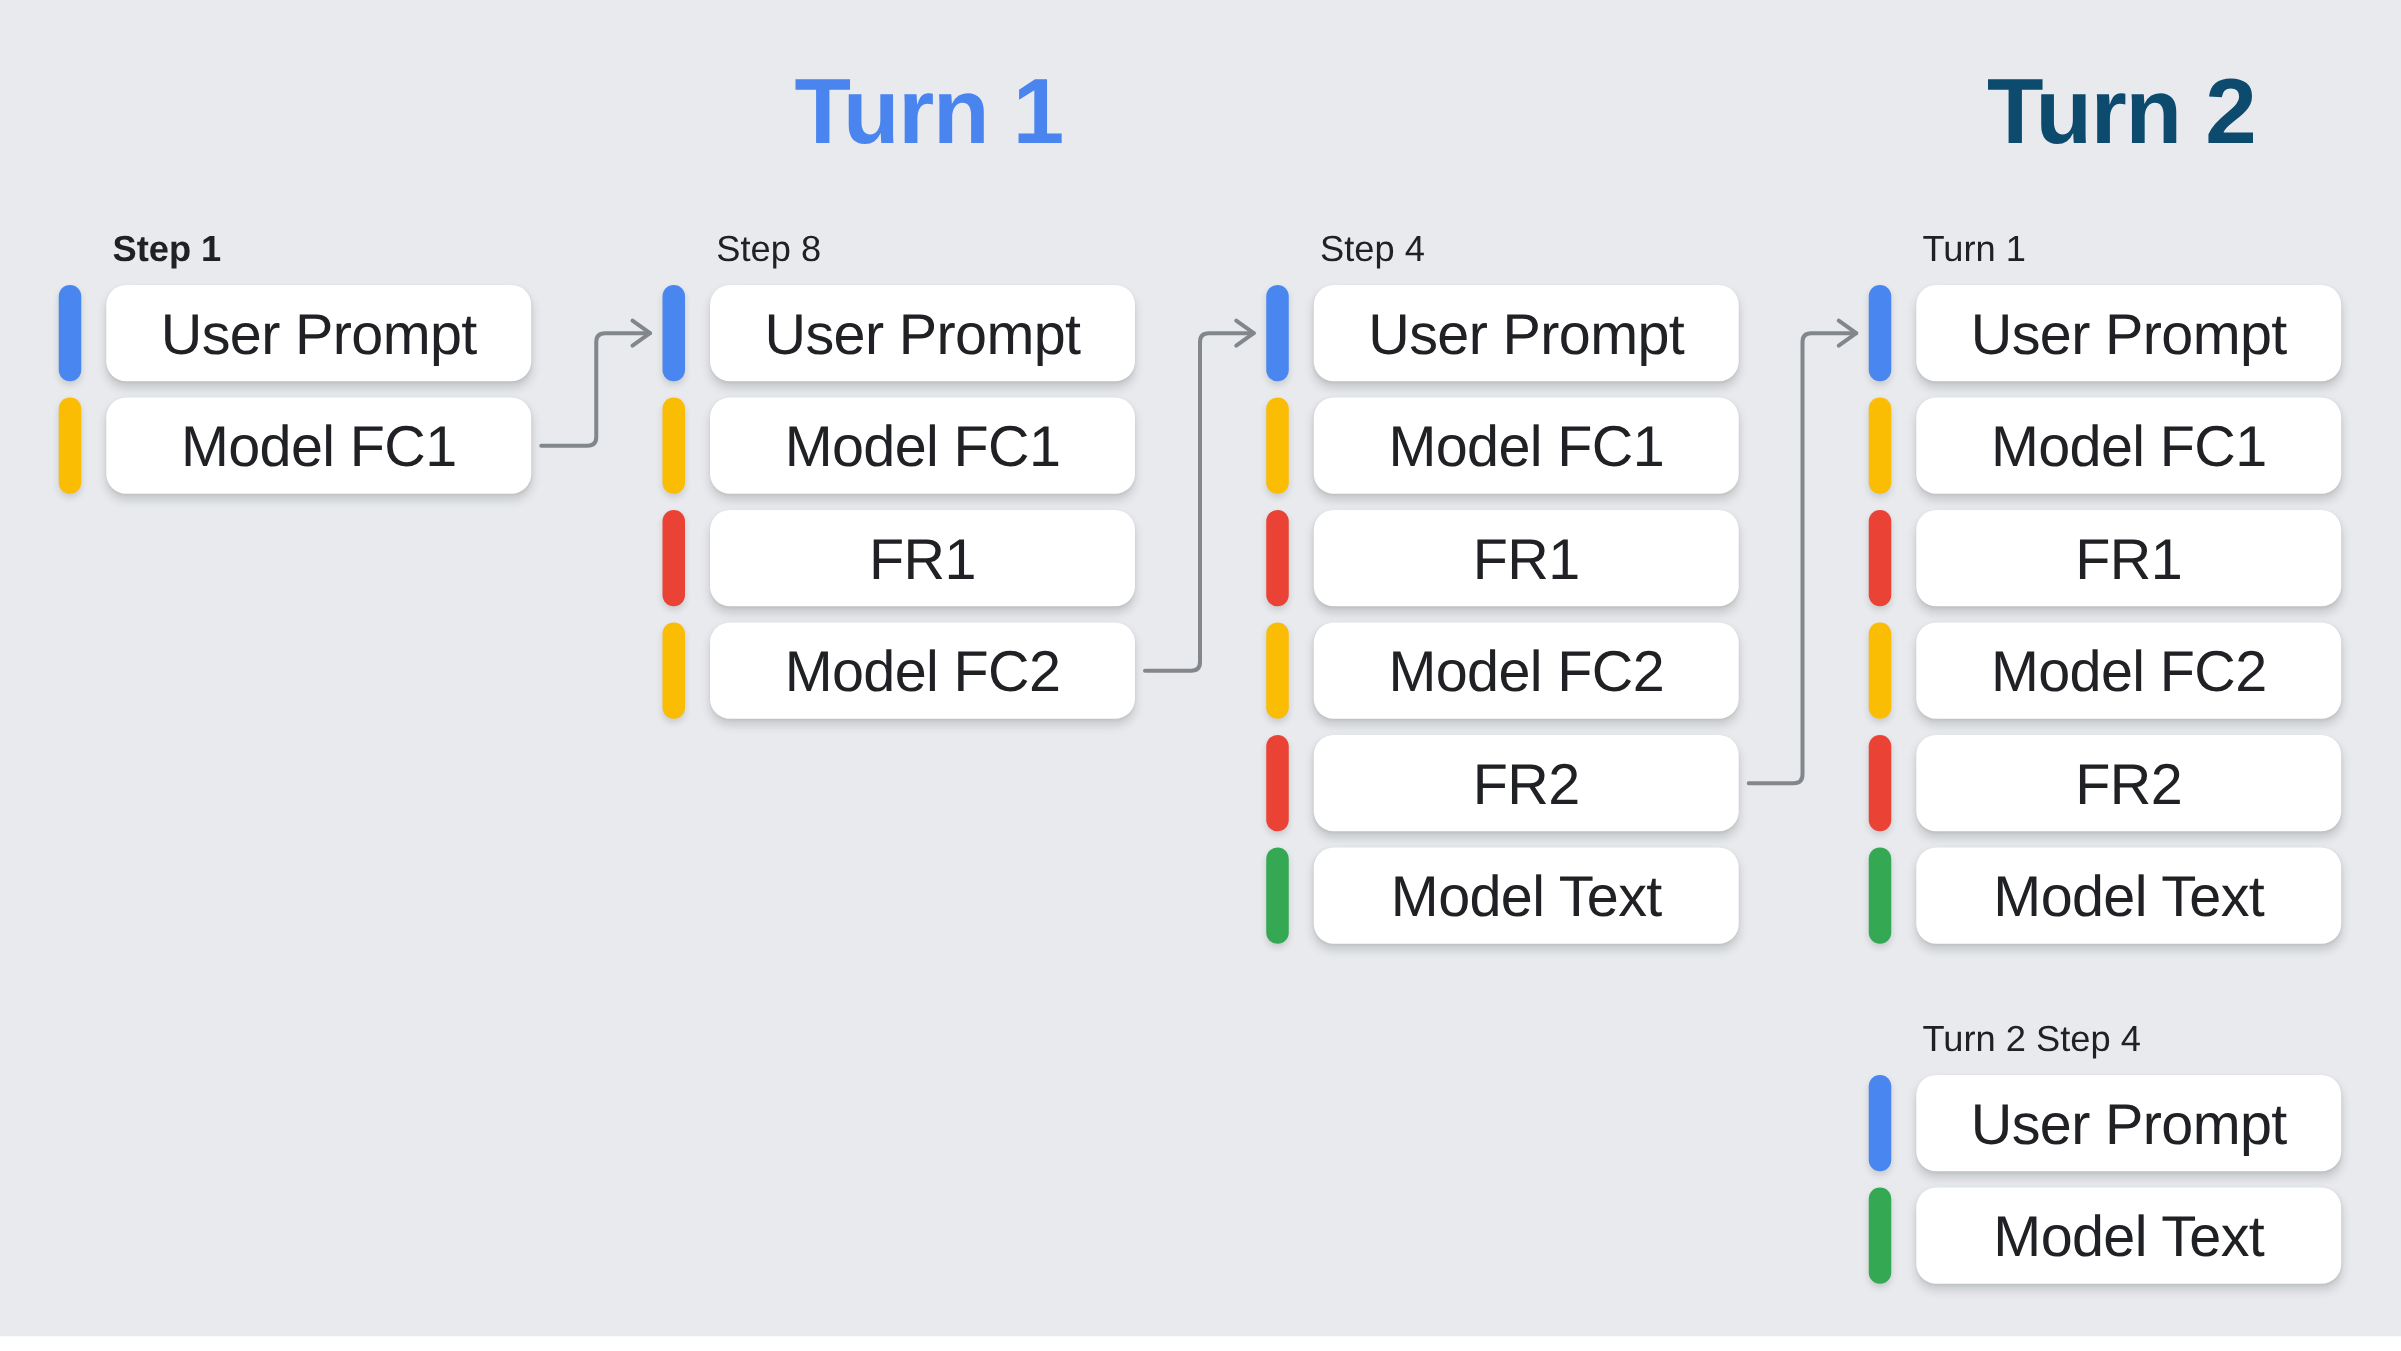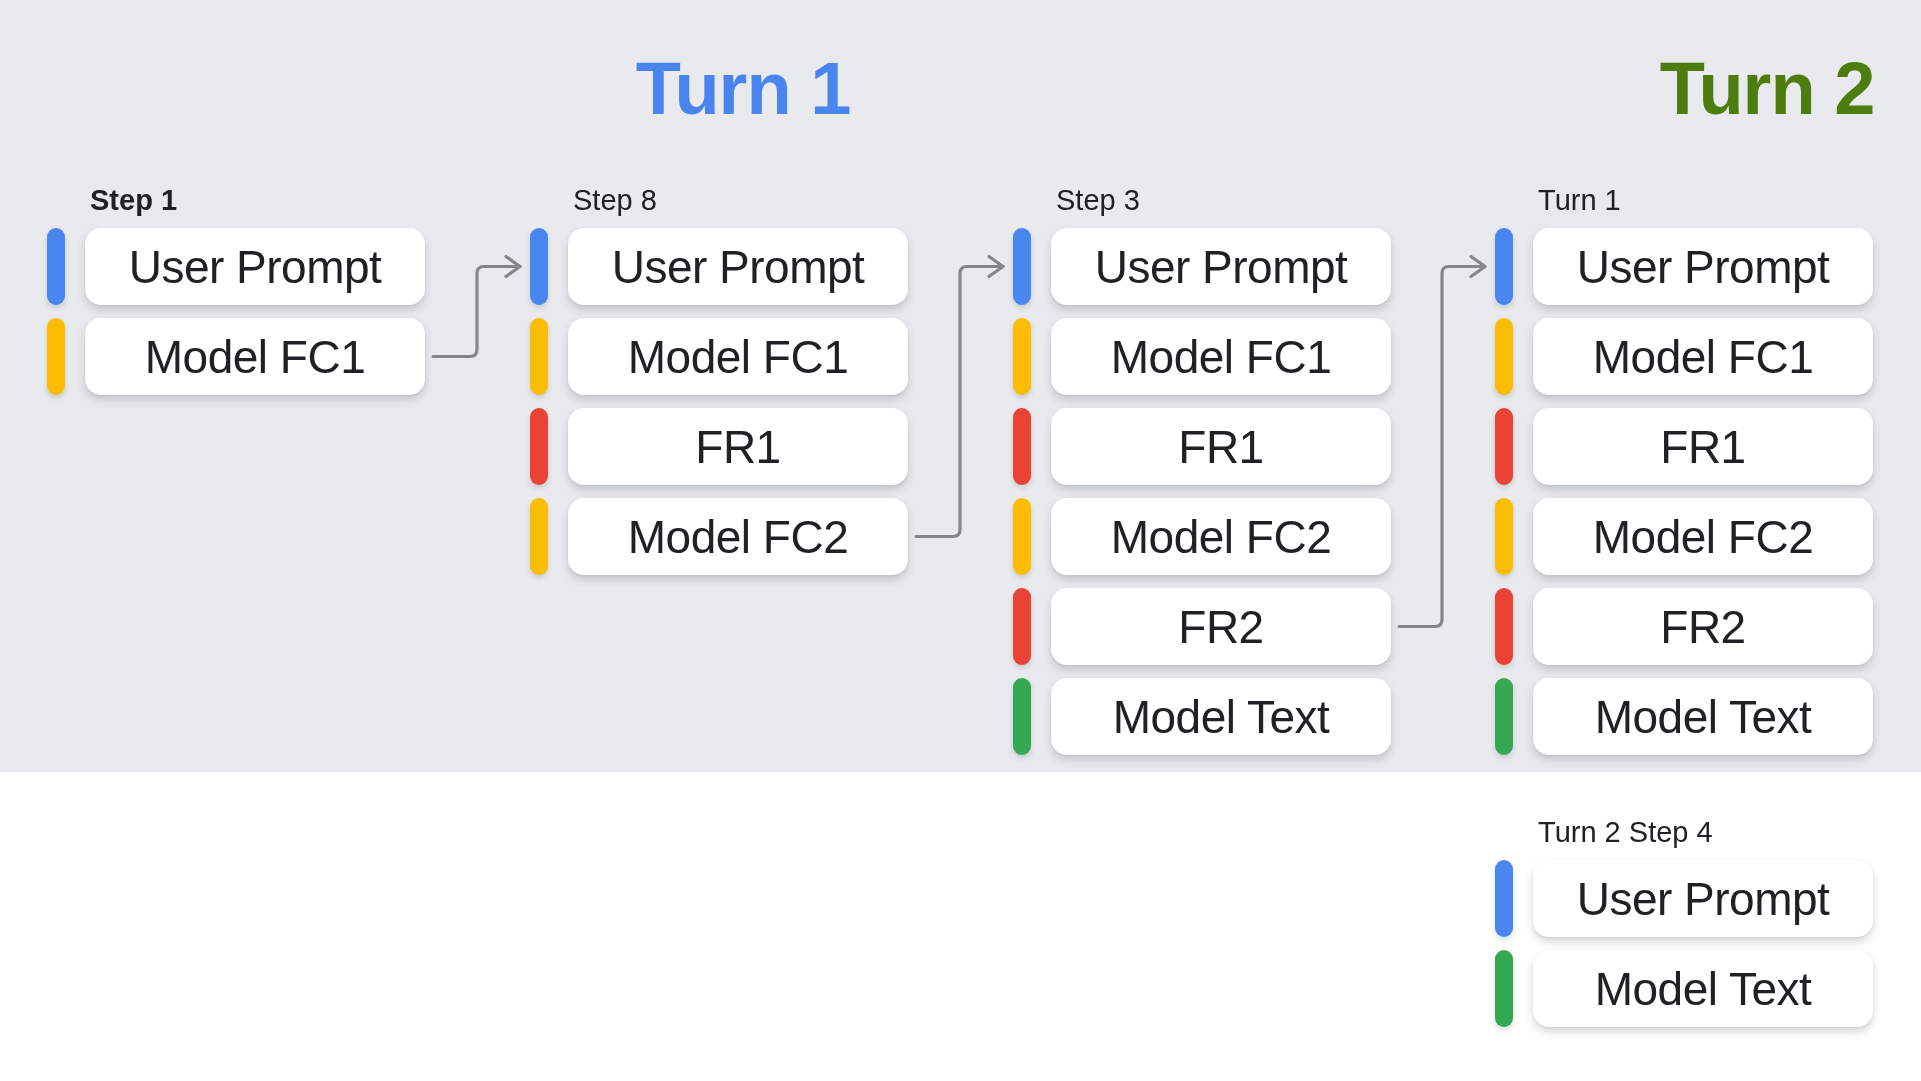--- a/index.html
+++ b/index.html
@@ -3,21 +3,21 @@
 <meta charset="utf-8">
 <style>
   html,body{margin:0;padding:0;}
   body{
     width:1921px;height:1081px;
     font-family:"Liberation Sans",sans-serif;
     overflow:hidden;
   }
   #canvas{
     position:relative;
-    width:1921px;height:772px;
+    width:1921px;height:1069px;
     background:#e8eaed;
   }
   .heading{
     position:absolute;
     top:52px;
     transform:translateX(-50%);
     font-size:74px;
     font-weight:bold;
     letter-spacing:-1px;
     line-height:1;
@@ -53,21 +53,21 @@
   #arrows{
     position:absolute;left:0;top:0;
     pointer-events:none;
   }
 </style>
 </head>
 <body>
 
 <div id="canvas" style="background: rgb(232, 234, 237);">
   <div class="heading" id="heading-0" style="left: 743px; color: rgb(74, 132, 238);">Turn 1</div>
-  <div class="heading" id="heading-1" style="left: 1767px; color: #4d7c0f;">Turn 2</div>
+  <div class="heading" id="heading-1" style="left: 1697px; color: #0c4a6e;">Turn 2</div>
 
   <div id="groups-layer">
       <div class="group-label" style="left: 90px; top: 186px; font-weight: bold;">Step 1</div>
       <div class="role-bar" style="left: 47px; top: 228px; background: rgb(74, 134, 240);"></div>
       <div class="node-box" style="left: 85px; top: 228px;">
         <span class="node-text">User Prompt</span>
       </div>
       <div class="role-bar" style="left: 47px; top: 318px; background: rgb(251, 188, 4);"></div>
       <div class="node-box" style="left: 85px; top: 318px;">
         <span class="node-text">Model FC1</span>
@@ -82,21 +82,21 @@
         <span class="node-text">Model FC1</span>
       </div>
       <div class="role-bar" style="left: 530px; top: 408px; background: rgb(234, 67, 53);"></div>
       <div class="node-box" style="left: 568px; top: 408px;">
         <span class="node-text">FR1</span>
       </div>
       <div class="role-bar" style="left: 530px; top: 498px; background: rgb(251, 188, 4);"></div>
       <div class="node-box" style="left: 568px; top: 498px;">
         <span class="node-text">Model FC2</span>
       </div>
-      <div class="group-label" style="left: 1056px; top: 186px;">Step 3</div>
+      <div class="group-label" style="left: 1056px; top: 186px;">Step 4</div>
       <div class="role-bar" style="left: 1013px; top: 228px; background: rgb(74, 134, 240);"></div>
       <div class="node-box" style="left: 1051px; top: 228px;">
         <span class="node-text">User Prompt</span>
       </div>
       <div class="role-bar" style="left: 1013px; top: 318px; background: rgb(251, 188, 4);"></div>
       <div class="node-box" style="left: 1051px; top: 318px;">
         <span class="node-text">Model FC1</span>
       </div>
       <div class="role-bar" style="left: 1013px; top: 408px; background: rgb(234, 67, 53);"></div>
       <div class="node-box" style="left: 1051px; top: 408px;">

